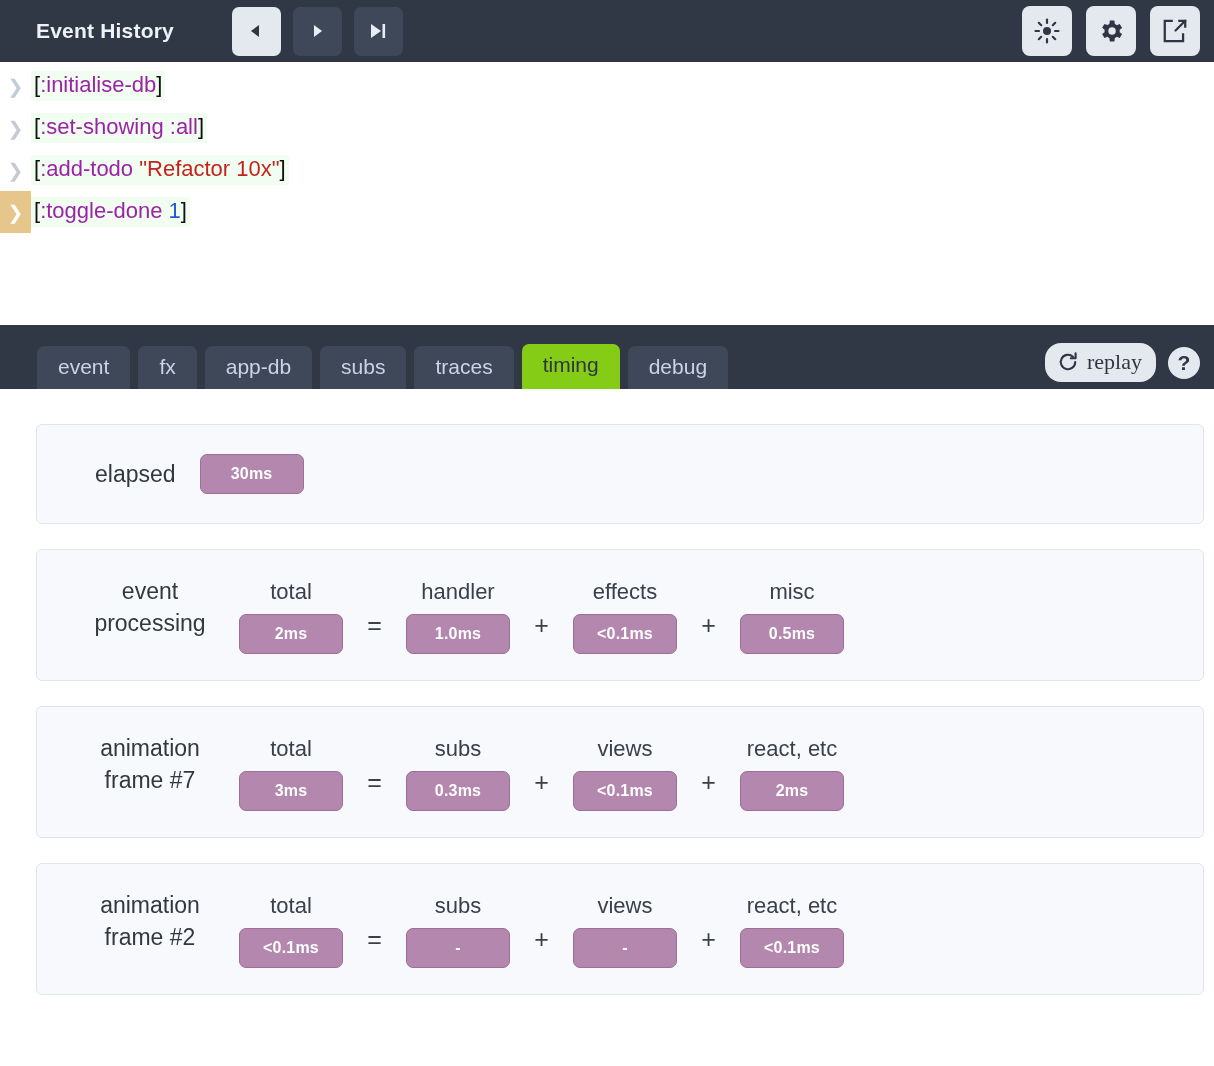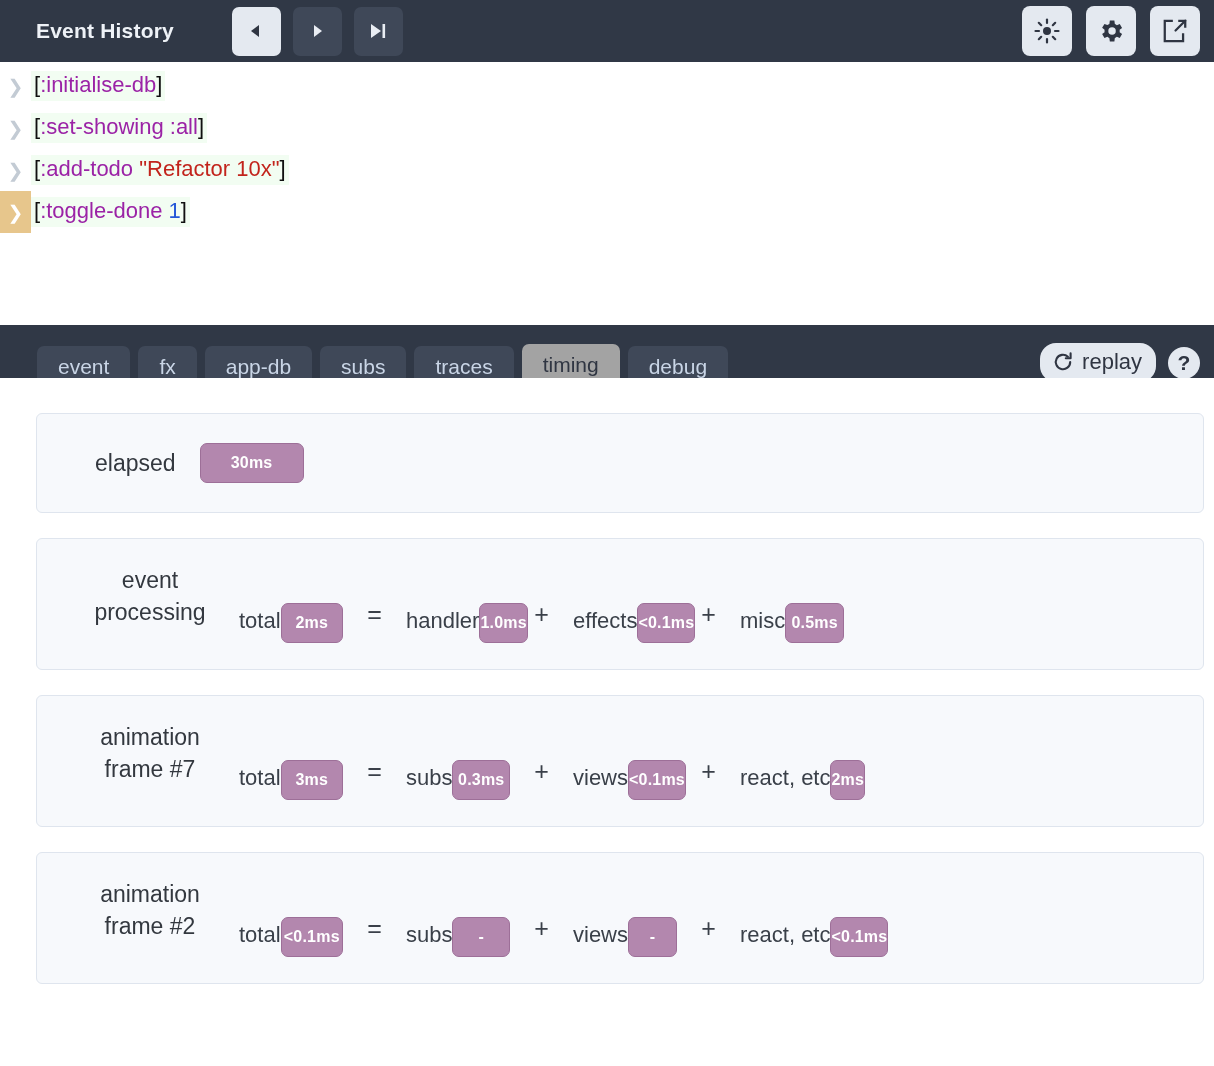--- a/index.html
+++ b/index.html
@@ -141,21 +141,21 @@
     font-size: 21px;
     border-radius: 7px 7px 0 0;
     padding: 8px 21px 9px 21px;
     line-height: 1.25;
     cursor: pointer;
     white-space: nowrap;
     border: none;
     font-family: "Liberation Sans", sans-serif;
   }
   .tab.active {
-    background: #a3a3a3;
+    background: #84cc16;
     color: #2f3542;
     padding-bottom: 11px;
   }
   .tabbar-right {
     margin-left: auto;
     display: flex;
     align-items: center;
     gap: 12px;
     padding-bottom: 7px;
   }
@@ -163,21 +163,21 @@
     background: #e4e9f0;
     color: #2f3542;
     font-size: 22px;
     border-radius: 16px;
     padding: 6px 14px 7px 12px;
     display: flex;
     align-items: center;
     gap: 8px;
     cursor: pointer;
     border: none;
-    font-family: Liberation Sans, sans-serif;
+    font-family: Liberation Serif, serif;
   }
   .replay-btn svg { display: block; }
   .help-btn {
     width: 32px;
     height: 32px;
     border-radius: 50%;
     background: #e4e9f0;
     color: #2f3542;
     font-size: 21px;
     font-weight: bold;
@@ -185,21 +185,21 @@
     align-items: center;
     justify-content: center;
     cursor: pointer;
     border: none;
     font-family: "Liberation Sans", sans-serif;
   }
 
   
   .timing-body {
     position: absolute;
-    top: 378px;
+    top: 389px;
     left: 0;
     width: 1214px;
     background: #ffffff;
     padding: 35px 10px 0 36px;
     box-sizing: border-box;
   }
   .panel {
     background: #f7f9fc;
     border: 1px solid #dfe5ee;
     border-radius: 6px;
@@ -243,22 +243,22 @@
     width: 178px;
     flex: 0 0 178px;
     text-align: center;
     font-size: 23px;
     color: #33383f;
     line-height: 1.38;
     padding-bottom: 14px;
   }
   .metric {
     display: flex;
-    flex-direction: row;
-    align-items: flex-end;
+    flex-direction: column;
+    align-items: center;
     width: 104px;
     flex: 0 0 104px;
   }
   .metric-label {
     font-size: 22px;
     color: #3a4049;
     margin-bottom: 9px;
     white-space: nowrap;
   }
   .op {

